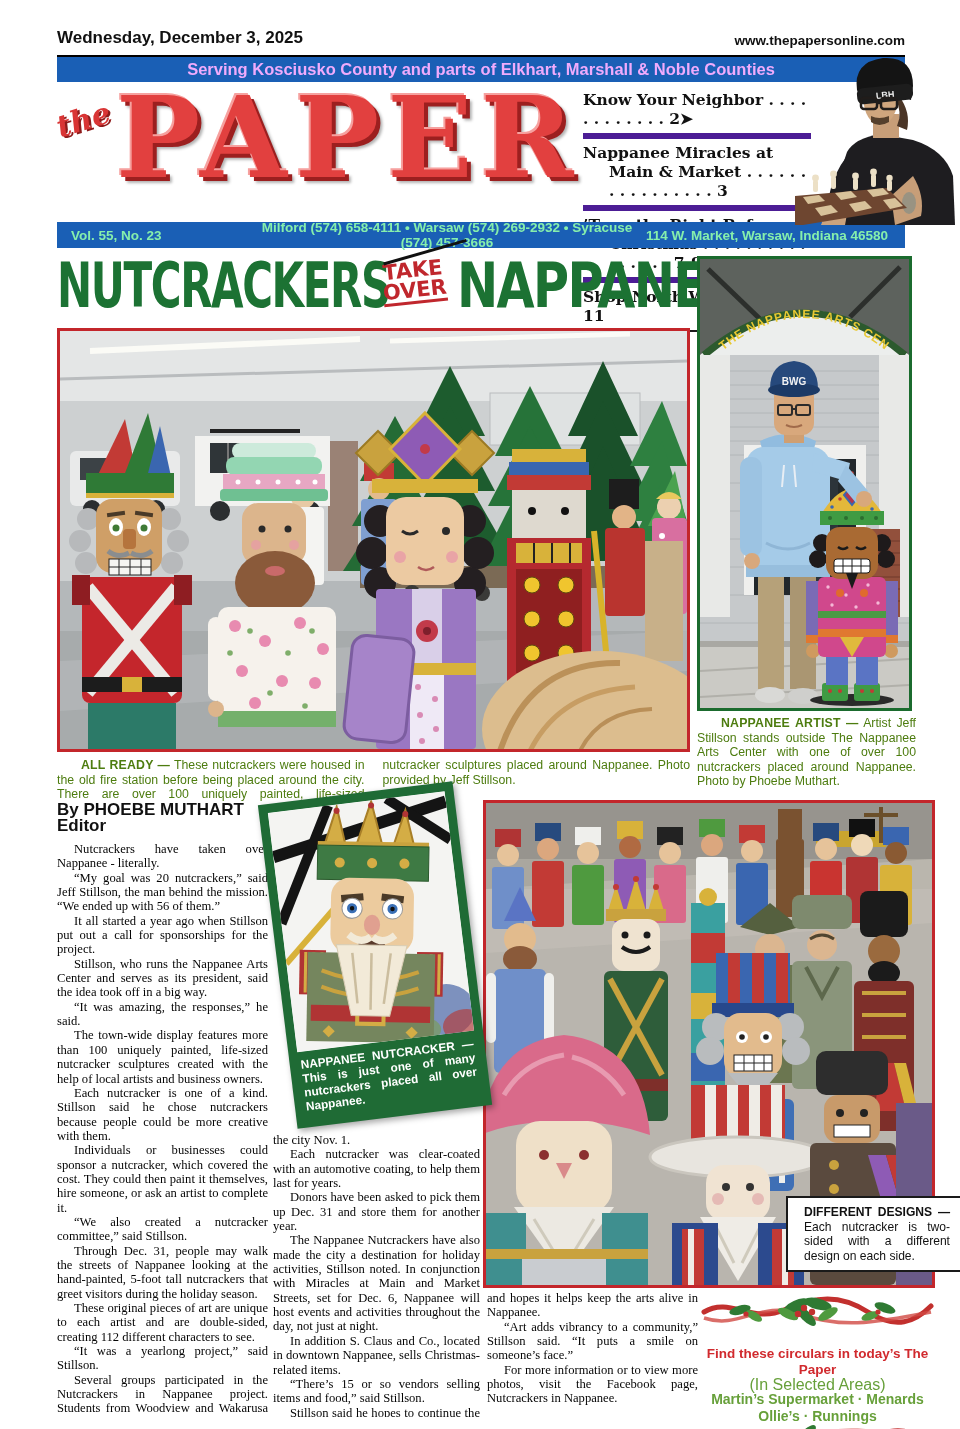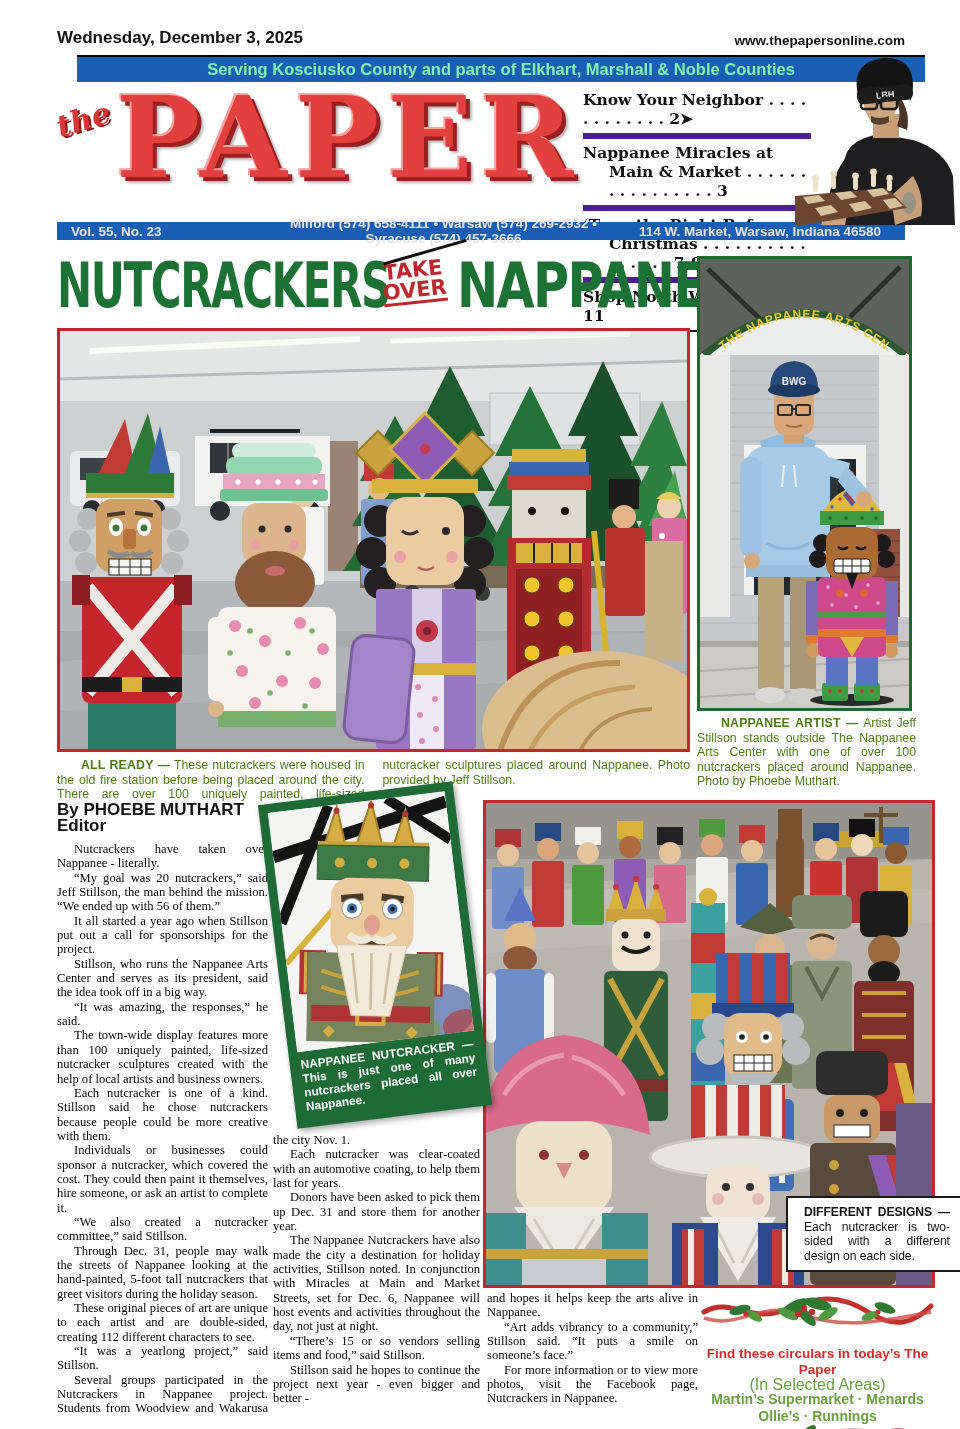--- a/index.html
+++ b/index.html
@@ -9,41 +9,41 @@
   }
   html,body{margin:0;padding:0;background:#ffffff;}
   .page{position:relative;width:960px;height:1429px;background:#fff;overflow:hidden;
         font-family:"Liberation Sans",sans-serif;color:#111;}
   .abs{position:absolute;}
 
   
   .datebar{left:57px;top:28px;font-size:17px;font-weight:bold;font-family:"Liberation Sans",sans-serif;}
   .website{left:57px;top:33px;width:848px;text-align:right;font-size:13.5px;font-weight:bold;}
   .tagline-bar{left:57px;top:55px;width:848px;height:25px;background:var(--banner-blue);
-      border-top:2px solid #000;color:#86efac;font-weight:bold;font-size:16.5px;
-      display:flex;align-items:center;justify-content:center;margin-left:20px;}
+      border-top:2px solid #000;color:#f0abfc;font-weight:bold;font-size:16.5px;
+      display:flex;align-items:center;justify-content:center;}
 
   
   .logo-the{left:56px;top:102px;font-family:"DejaVu Serif",serif;font-style:italic;font-weight:bold;
       font-size:30px;color:#d93535;transform:rotate(-17deg);
       text-shadow:-1px -1px 0 #fff,2px 2px 0 #8e1b1b;}
   .logo-paper{left:116px;top:84px;font-family:"DejaVu Serif",serif;font-weight:bold;font-size:112px;
       line-height:108px;letter-spacing:8px;color:var(--logo-red);
       text-shadow:-2px -2px 0 #f6a19f,4px 4px 0 #9c1f1f,6px 6px 3px rgba(0,0,0,.3);}
   .index-box{left:583px;top:86px;width:228px;font-family:"DejaVu Serif",serif;font-weight:bold;
       font-size:15.5px;line-height:19px;color:#111;}
   .index-item{padding:4px 0 5px 0;border-bottom:6px solid #4c1d95;}
   .index-item:last-child{border-bottom:2px solid #1a1a1a;}
   .index-l2{padding-left:26px;}
 
-  .infobar{left:57px;top:222px;width:848px;height:18px;background:var(--banner-blue);color:#e5e5e5;
+  .infobar{left:57px;top:222px;width:848px;height:26px;background:var(--banner-blue);color:#86efac;
       font-weight:bold;font-size:13.5px;display:flex;align-items:center;justify-content:space-between;}
   .infobar .vol{padding-left:14px;width:190px;}
   .infobar .phones{flex:1;text-align:center;}
-  .infobar .addr{padding-right:24px;width:255px;text-align:right;}
+  .infobar .addr{padding-right:17px;width:255px;text-align:right;}
 
   
   .headline{left:57px;top:250px;width:633px;height:74px;}
   .hl-word{position:absolute;font-family:"DejaVu Sans",sans-serif;font-weight:bold;font-size:60px;
       line-height:62px;color:var(--headline-green);letter-spacing:-2px;transform-origin:0 0;white-space:nowrap;}
   .hl-w1{left:0;top:2px;transform:scale(.70,1.05);}
   .hl-w2{left:400px;top:2px;transform:scale(.82,1.05);}
   .takeover{position:absolute;left:320px;top:10px;width:74px;text-align:center;
       transform:rotate(-6deg);color:var(--headline-red);font-family:"DejaVu Sans",sans-serif;
       font-weight:bold;font-size:21px;line-height:20px;letter-spacing:0;}
@@ -590,20 +590,21 @@
       <p>Through Dec. 31, people may walk the streets of Nappanee looking at the hand-painted, 5-foot tall nutcrackers that greet visitors during the holiday season.</p>
       <p>These original pieces of art are unique to each artist and are double-sided, creating 112 different characters to see.</p>
       <p>“It was a yearlong project,” said Stillson.</p>
       <p>Several groups participated in the Nutcrackers in Nappanee project. Students from Woodview and Wakarusa elementary schools created nutcrackers and five groups from ADEC traveled to Nappanee to participate in the community art effort.</p>
     </div>
   <div class="article-col col2 col-cont">
       <p>the city Nov. 1.</p>
       <p>Each nutcracker was clear-coated with an automotive coating, to help them last for years.</p>
       <p>Donors have been asked to pick them up Dec. 31 and store them for another year.</p>
       <p>The Nappanee Nutcrackers have also made the city a destination for holiday activities, Stillson noted. In conjunction with Miracles at Main and Market Streets, set for Dec. 6, Nappanee will host events and activities throughout the day, not just at night.</p>
+      <p>In addition S. Claus and Co., located in downtown Nappanee, sells Christmas-related items.</p>
       <p>“There’s 15 or so vendors selling items and food,” said Stillson.</p>
       <p>Stillson said he hopes to continue the project next year - even bigger and better -</p>
     </div>
   <div class="article-col col3 col-cont">
       <p>and hopes it helps keep the arts alive in Nappanee.</p>
       <p>“Art adds vibrancy to a community,” Stillson said. “It puts a smile on someone’s face.”</p>
       <p>For more information or to view more photos, visit the Facebook page, Nutcrackers in Nappanee.</p>
     </div>
 
   <div class="abs photo crowd-photo">

